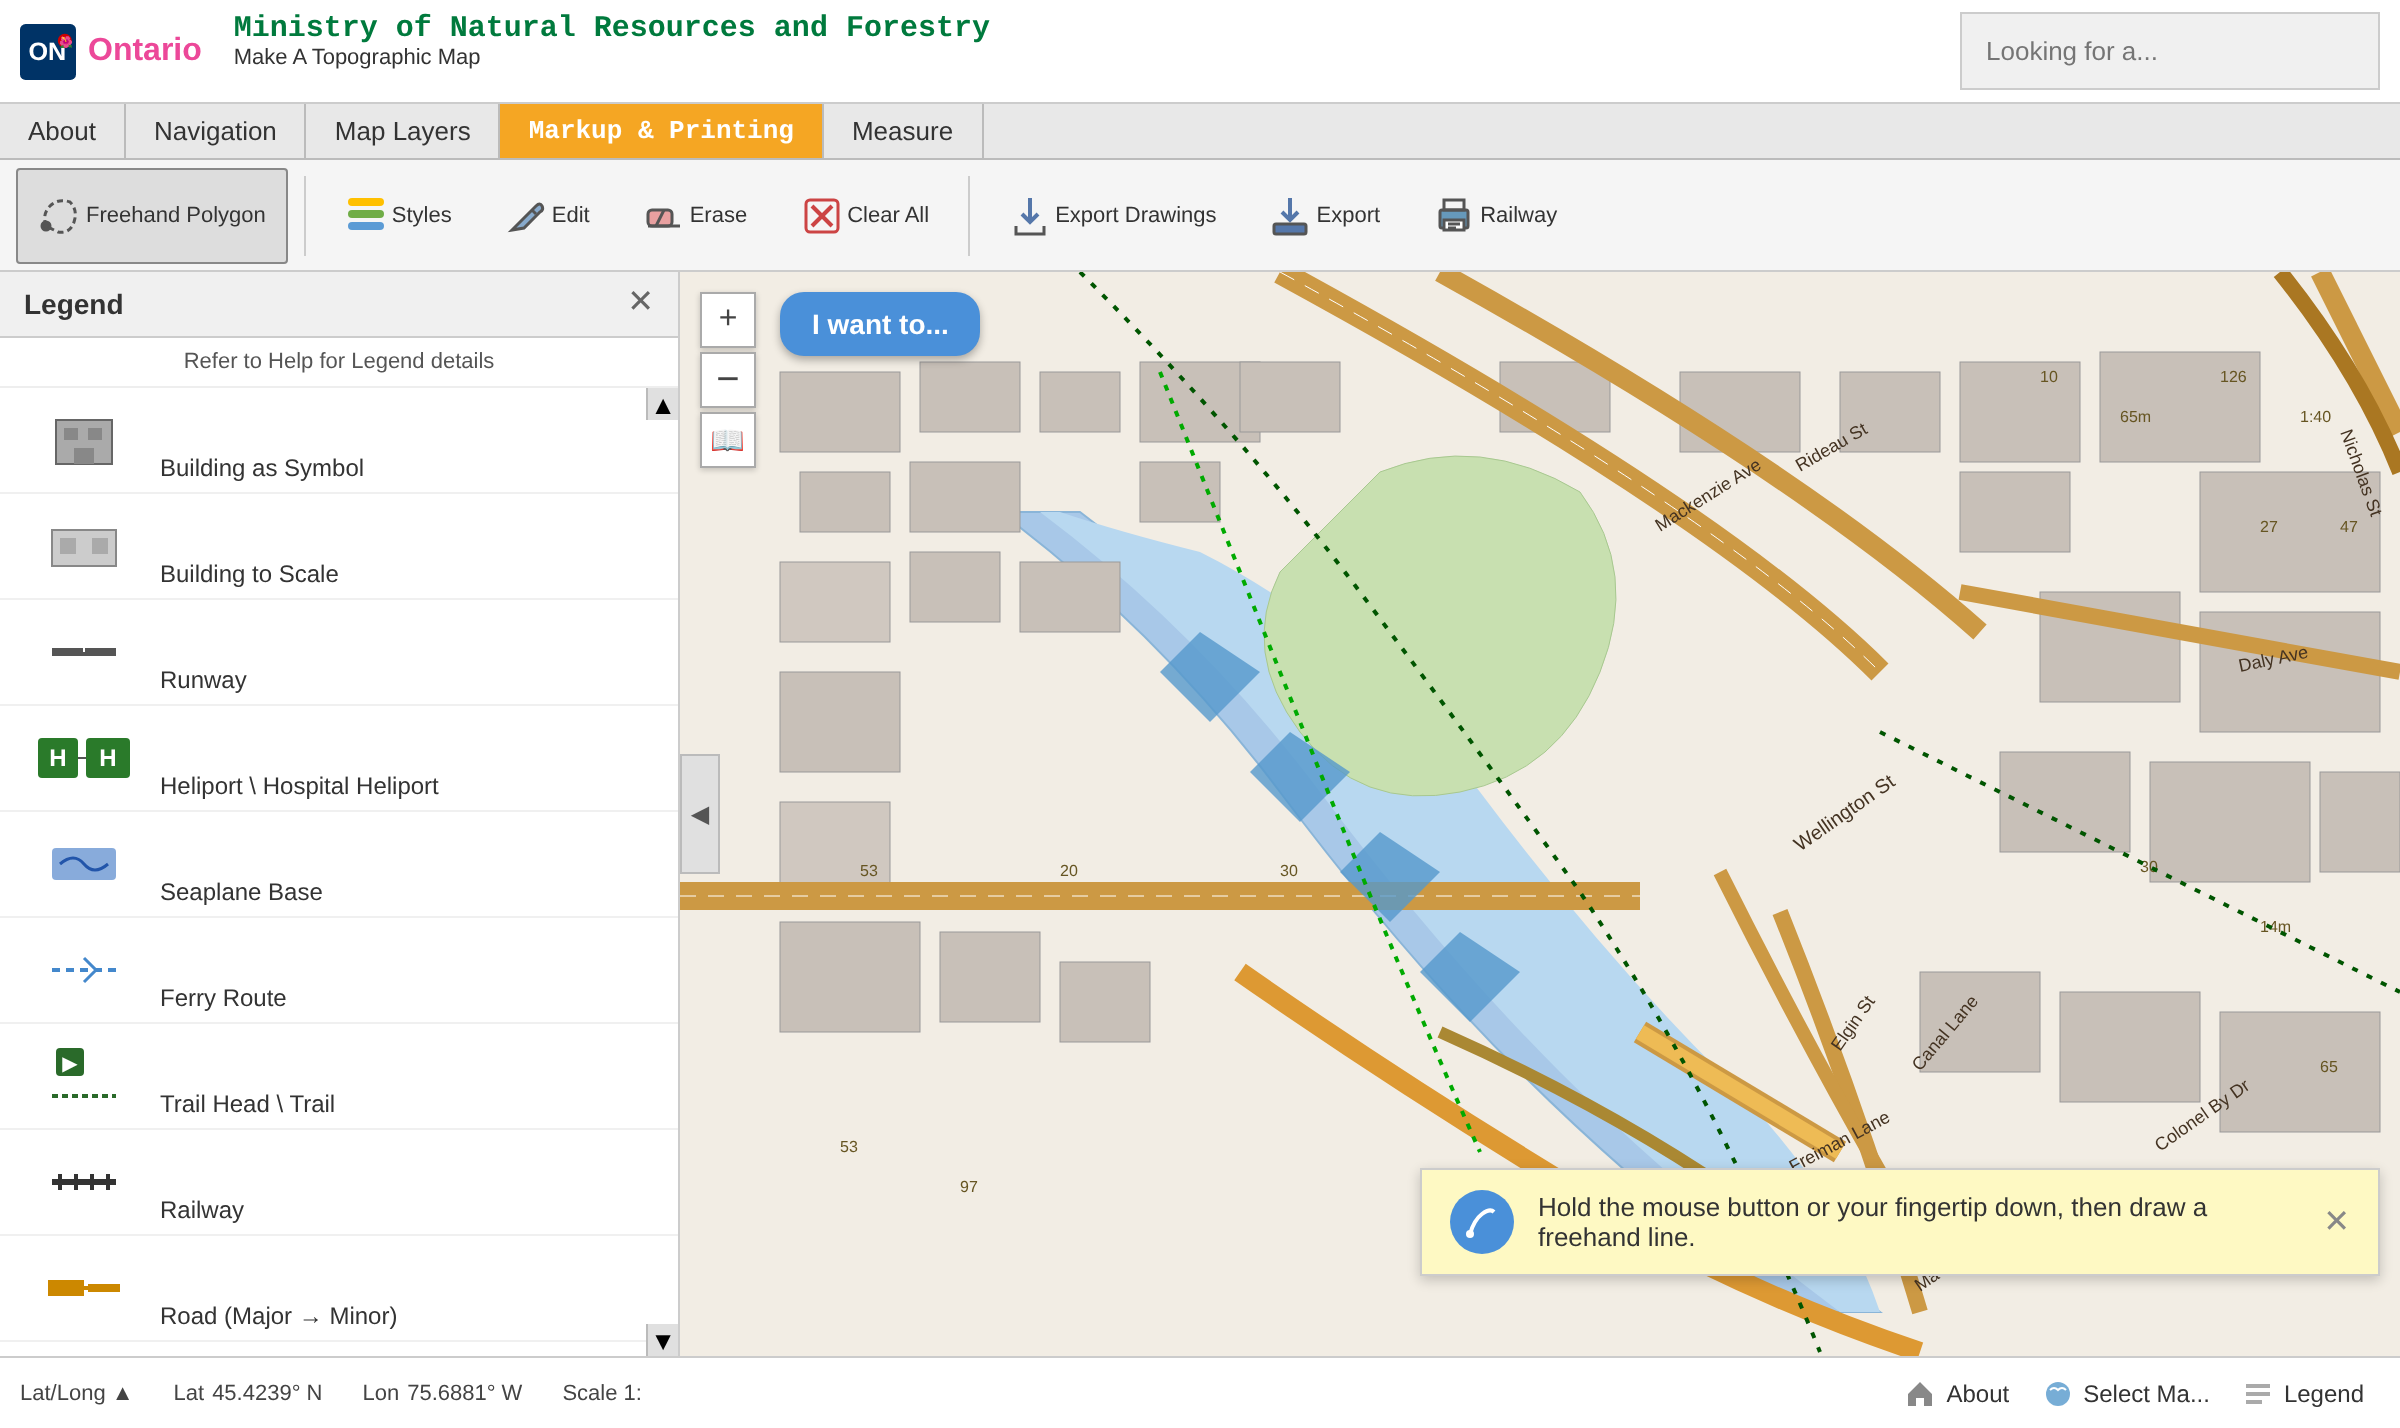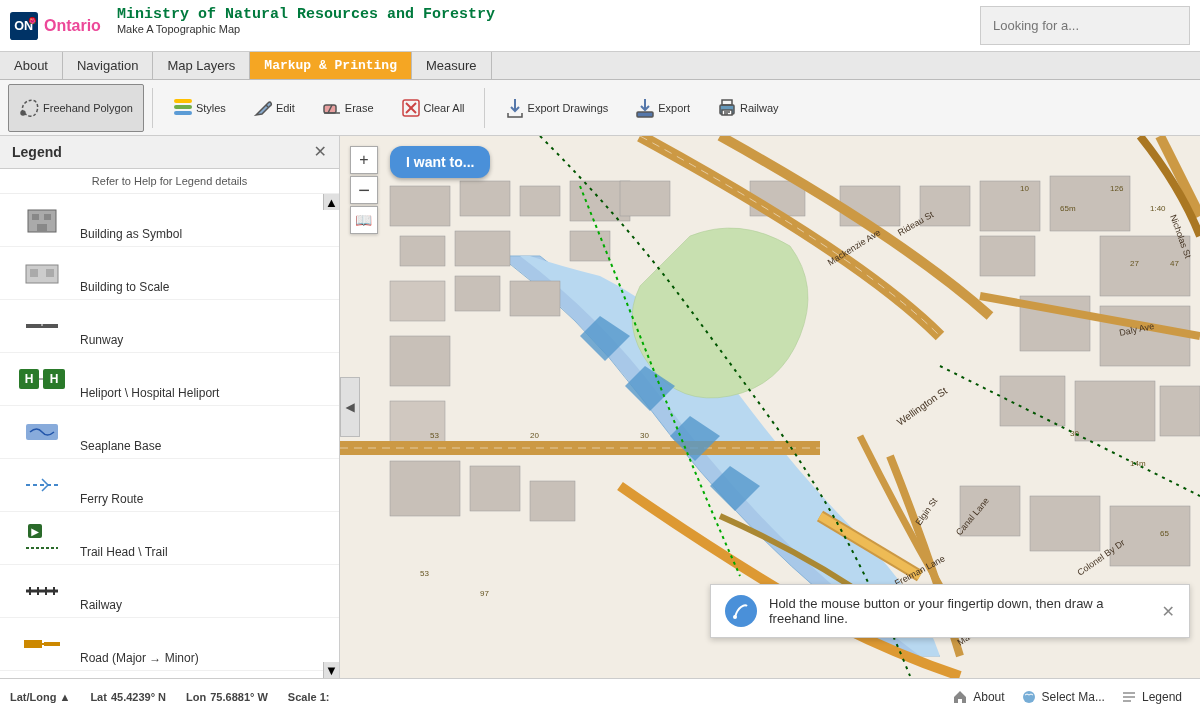--- a/index.html
+++ b/index.html
@@ -210,30 +210,29 @@
       align-items: center;
       padding: 0 10px;
       gap: 20px;
       font-size: 11px;
       color: #444;
     }
     .status-item {
       display: flex;
       align-items: center;
       gap: 4px;
-      font-weight: bold;
     }
 
     
     #bottom-tooltip {
       position: absolute;
       bottom: 40px;
       right: 10px;
       left: 370px;
-      background: #ffffff;
+      background: #fef9c3;
       border: 1px solid #ccc;
       padding: 10px 14px;
       display: flex;
       align-items: center;
       gap: 12px;
       box-shadow: 0 2px 6px rgba(0,0,0,0.2);
       font-size: 13px;
       color: #333;
     }
     .tooltip-icon-circle {

